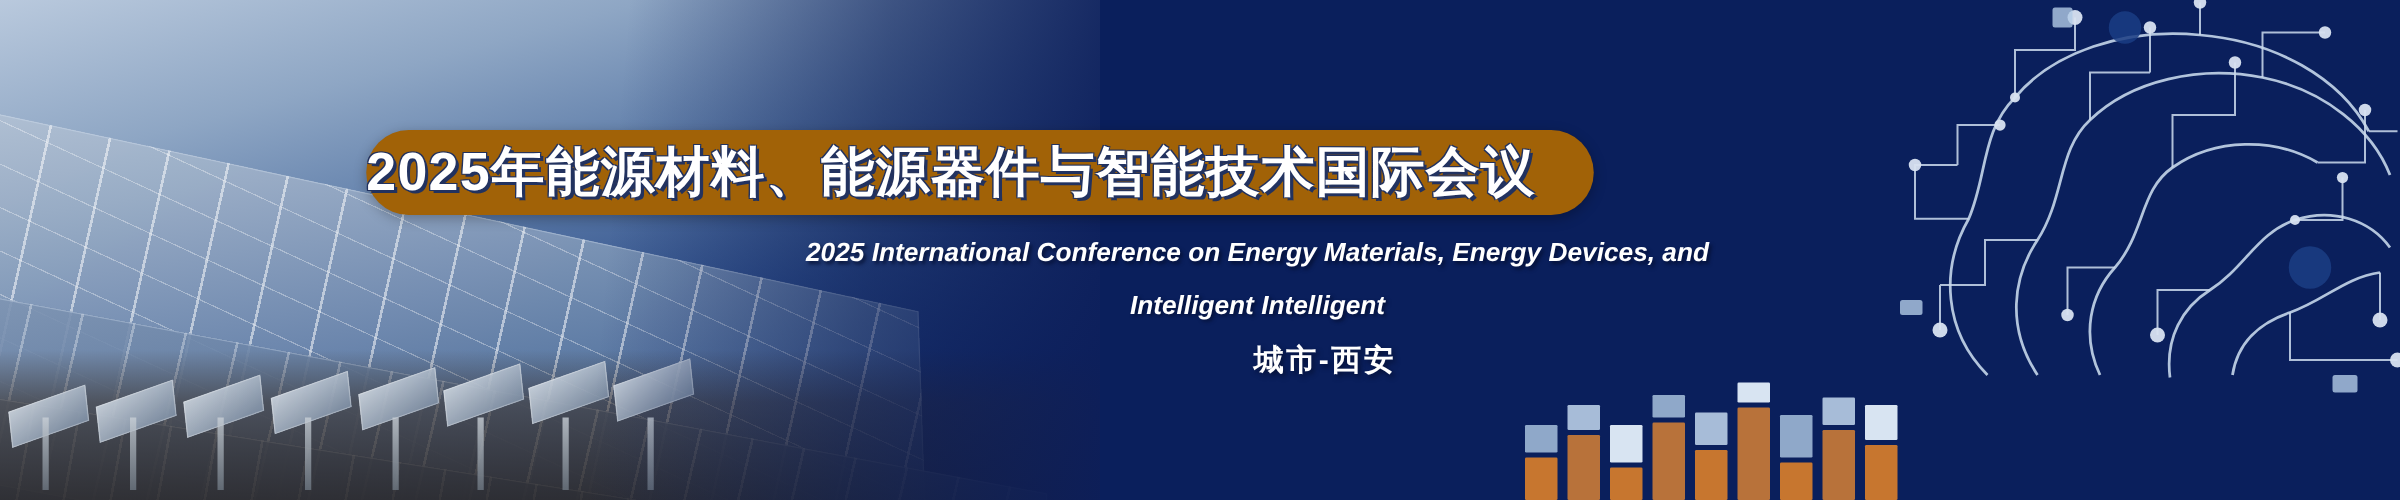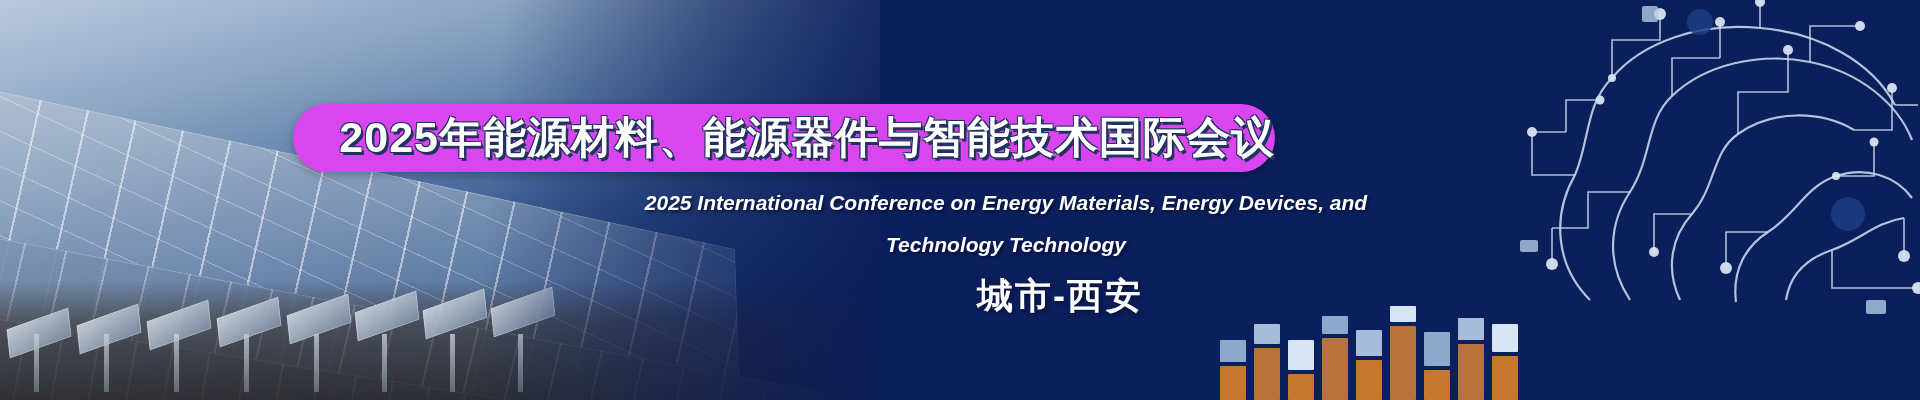--- a/index.html
+++ b/index.html
@@ -78,24 +78,24 @@
     text-align:center; color:#ffffff;
     font-size:52px; font-weight:bold; font-style:italic;
     letter-spacing:1px;
     text-shadow:3px 3px 0 rgba(8,20,60,.85), 0 0 18px rgba(10,25,70,.6);
     padding-left:200px;
   }
 
   .yellowbar{
     position:absolute; left:293px; top:104px;
     width:982px; height:68px;
-    background:#d946ef;
+    background:#a16207;
     border-radius:34px;
     box-shadow:0 3px 10px rgba(0,0,0,.28);
-    display:flex; align-items:center; justify-content:flex-end;
+    display:flex; align-items:center; justify-content:flex-start;
   }
   .yellowbar .cn{
     color:#ffffff;
     font-size:43px; font-weight:bold;
     letter-spacing:1px;
     white-space:nowrap;
     text-shadow:
       2.5px 2.5px 0 #22325f,
       -1px -1px 0 #22325f,
       1px -1px 0 #22325f,
@@ -108,21 +108,21 @@
     font-size:21px; font-style:italic; font-weight:bold;
     line-height:42px;
     text-shadow:2px 2px 3px rgba(5,15,50,.85);
     padding-left:92px;
   }
   .subtitle .ln{ display:block; }
 
   .city{
     position:absolute; left:0; right:0; top:272px;
     text-align:center; color:#ffffff;
-    font-size:36px; font-weight:bold;
+    font-size:24px; font-weight:bold;
     letter-spacing:2px;
     text-shadow:2px 2px 4px rgba(5,15,50,.9);
     padding-left:200px;
   }
 </style>
 </head>
 <body>
 
 <div class="banner">
 
@@ -233,19 +233,19 @@
 
   <div class="content">
 
 
     <div class="yellowbar">
       <span class="cn">2025年能源材料、能源器件与智能技术国际会议</span>
     </div>
 
     <div class="subtitle">
       <span class="ln">2025 International Conference on Energy Materials, Energy Devices, and</span>
-      <span class="ln">Technology Technology</span>
+      <span class="ln">Intelligent Intelligent</span>
     </div>
 
     <div class="city">城市-西安</div>
 
   </div>
 </div>
 
 </body></html>

